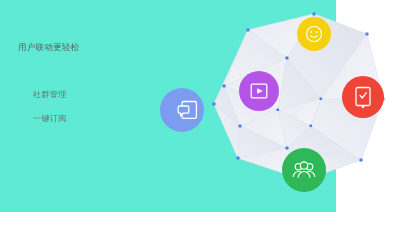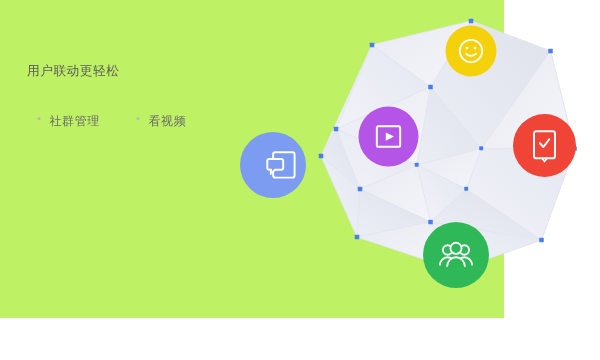--- a/index.html
+++ b/index.html
@@ -13,21 +13,21 @@
     height: 212px;
     overflow: hidden;
     font-family: "Liberation Sans", "DejaVu Sans", sans-serif;
     position: relative;
   }
   #stage {
     position: absolute;
     left: 0; top: 0;
     width: 336px;
     height: 212px;
-    background: #bef264;
+    background: #5eead4;
   }
 
   
   #left-panel {
     position: absolute;
     left: 0;
     top: 0;
     width: 168px;
     height: 212px;
   }
@@ -50,21 +50,21 @@
   }
   .feature-col {
     position: absolute;
     top: 0;
   }
   .feature-col.col-left { left: 6px; }
   .feature-col.col-right { left: 72px; }
 
   .feature-item {
     display: flex;
-    align-items: flex-start;
+    align-items: flex-end;
     height: 24px;
     white-space: nowrap;
   }
   .feature-bullet {
     width: 5px;
     height: 5px;
     margin-right: 4px;
     display: inline-block;
     position: relative;
     flex: 0 0 auto;
@@ -122,27 +122,27 @@
 
     <div id="panel-title">用户联动更轻松</div>
 
     <div id="feature-list">
 
       <div class="feature-col col-left">
         <div class="feature-item">
           <span class="feature-bullet"></span>
           <span class="feature-label">社群管理</span>
         </div>
-      </div>
-
-      <div class="feature-col col-right">
         <div class="feature-item">
           <span class="feature-bullet"></span>
-          <span class="feature-label">看视频</span>
+          <span class="feature-label">一键订阅</span>
         </div>
+      </div>
+
+      <div class="feature-col col-right">
       </div>
 
     </div>
   </div>
 
   <div id="diagram">
 
     <svg id="net-svg" viewBox="0 0 232 212" xmlns="http://www.w3.org/2000/svg">
       <defs>
         <linearGradient id="fA" x1="0" y1="0" x2="1" y2="1">

